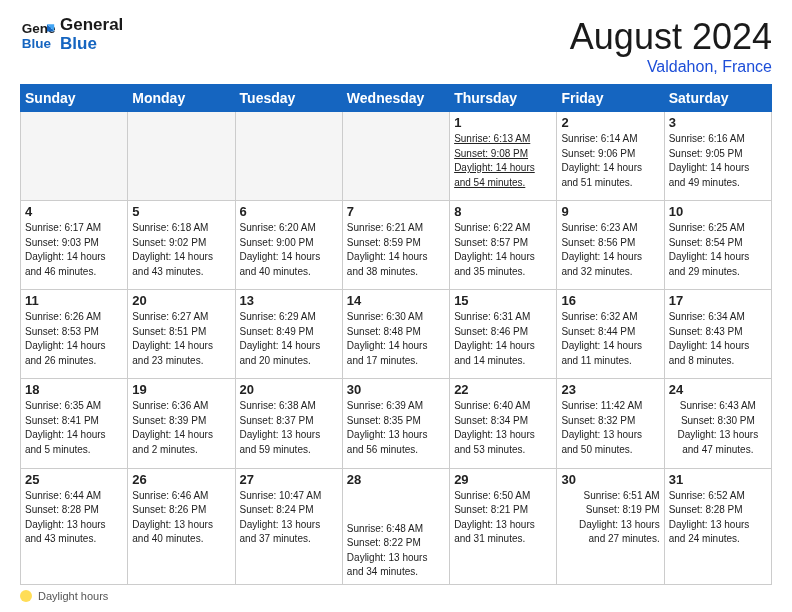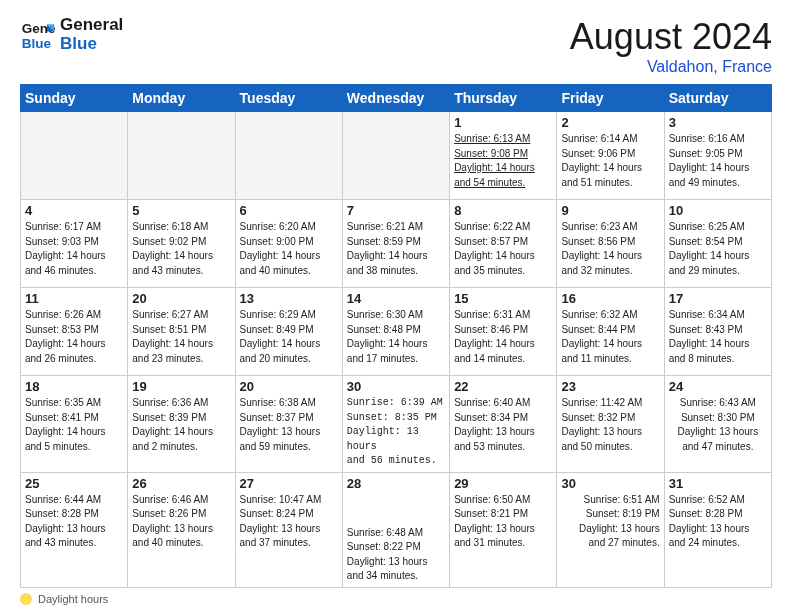--- a/index.html
+++ b/index.html
@@ -281,21 +281,21 @@
           </td>
           <td>
             <span class="day-num">20</span>
             <div class="day-info" style="white-space: pre-line;">Sunrise: 6:38 AM
 Sunset: 8:37 PM
 Daylight: 13 hours
 and 59 minutes.</div>
           </td>
           <td>
             <span class="day-num">30</span>
-            <div class="day-info" style="white-space: pre-line; font-family: Liberation Mono, monospace;">Sunrise: 6:39 AM
+            <div class="day-info" style="white-space: pre-line;">Sunrise: 6:39 AM
 Sunset: 8:35 PM
 Daylight: 13 hours
 and 56 minutes.</div>
           </td>
           <td>
             <span class="day-num">22</span>
             <div class="day-info" style="white-space: pre-line;">Sunrise: 6:40 AM
 Sunset: 8:34 PM
 Daylight: 13 hours
 and 53 minutes.</div>

